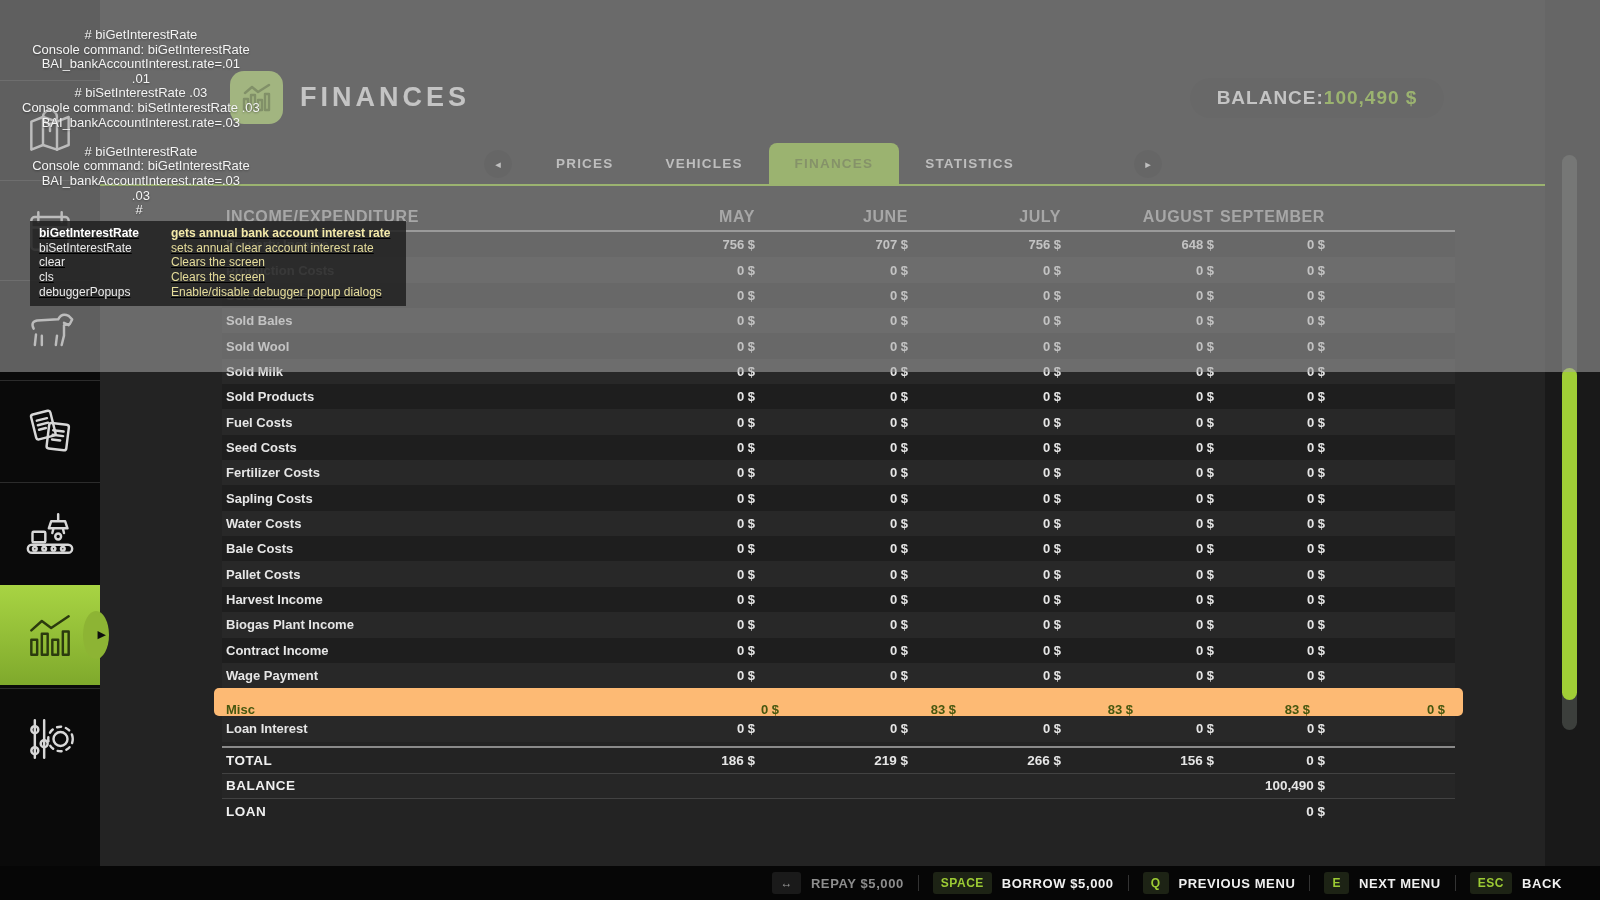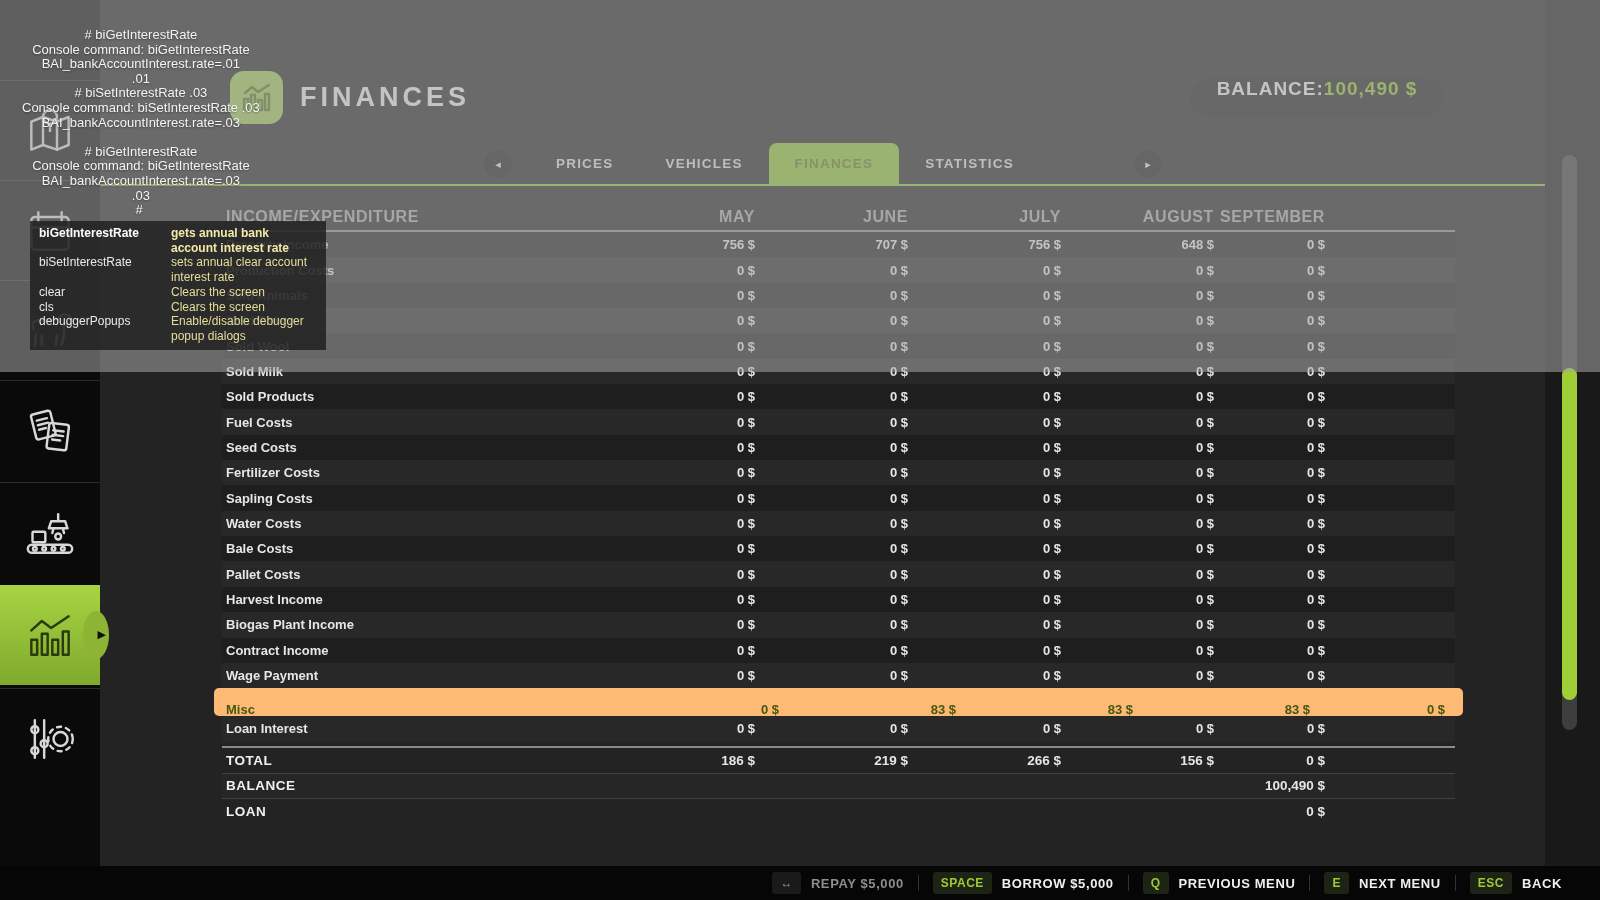--- a/index.html
+++ b/index.html
@@ -31,21 +31,21 @@
   .right-strip { left:1545px; top:0; width:55px; height:866px; background:#191919; z-index:1; }
 
   .title-icon { left:230px; top:71px; width:53px; height:53px; border-radius:14px;
     background:#9dc753; display:flex; align-items:center; justify-content:center; z-index:3;}
   .title-icon svg { width:34px; height:34px; stroke:#55761e; fill:none; stroke-width:2.4;
     stroke-linecap:round; stroke-linejoin:round;}
   .page-title { left:300px; top:82px; font-size:27px; letter-spacing:4px;
     color:#e9e9e9; font-weight:600; z-index:3; }
 
   .balance-pill { left:1190px; top:78px; width:254px; height:40px; border-radius:20px;
-    background:rgba(0,0,0,0.16); display:flex; justify-content:center;
+    background:rgba(0,0,0,0.16); display:flex; align-items:center; justify-content:center;
     gap:0; z-index:3; }
   .balance-pill .bl { color:#e8e8e8; font-size:19px; font-weight:600; letter-spacing:1px;}
   .balance-pill .bv { color:#8fc32f; font-size:19px; font-weight:700; letter-spacing:1px;}
 
   
   .tabbar { left:530px; top:143px; height:41px; display:flex; align-items:center; z-index:3; }
   .tab { padding:0 26px; height:41px; display:flex; align-items:center;
     color:#dcdcdc; font-size:13.5px; font-weight:700; letter-spacing:1.2px; cursor:default;}
   .tab.active { background:#8fc32f; color:#5d7a20; border-radius:8px 8px 0 0; }
   .tab-arrow { position:absolute; top:150px; width:28px; height:28px; border-radius:50%;
@@ -92,22 +92,22 @@
   .hint.disabled .key { background:#1a1a1a; color:#9a9a9a; }
   .hint.disabled .hl { color:#8d8d8d; }
   .hsep { width:1px; height:16px; background:#333; }
 
   
   .console-overlay { left:0; top:0; width:1600px; height:372px;
     background:rgba(166,166,166,0.55); z-index:40; }
   .console-text { left:22px; top:28px; z-index:45; color:#f4f4f4; font-size:13px;
     line-height:14.6px; text-shadow:0 1px 2px rgba(0,0,0,.35); white-space:pre; }
   .console-text div { min-height:14.6px;text-align:center; }
-  .tooltip { left:30px; top:221px; width:296px; background:rgba(32,32,32,0.85);
-    z-index:46; padding:5px 9px 6px 9px; }
+  .tooltip { left:30px; top:221px; width:376px; background:rgba(32,32,32,0.85);
+    z-index:46; padding:5px 9px 6px 9px;text-decoration:underline; }
   .ac-row { display:grid; grid-template-columns:126px 1fr; column-gap:6px;
     font-size:12px; line-height:14.7px; }
   .ac-row .cmd { color:#eaeaea; }
   .ac-row .dsc { color:#e6dd9b; }
   .ac-row.first .cmd { color:#ffffff; font-weight:700; }
   .ac-row.first .dsc { color:#f3e9a9; font-weight:700; }
 </style>
 </head>
 <body>
 

